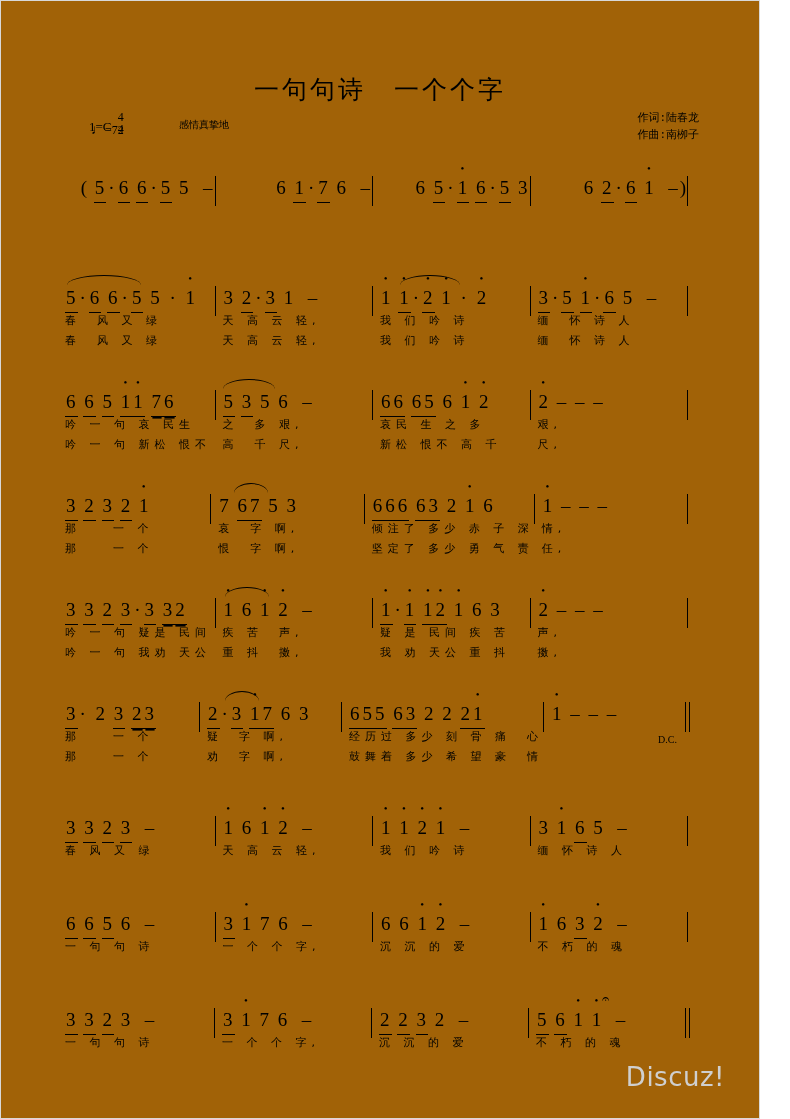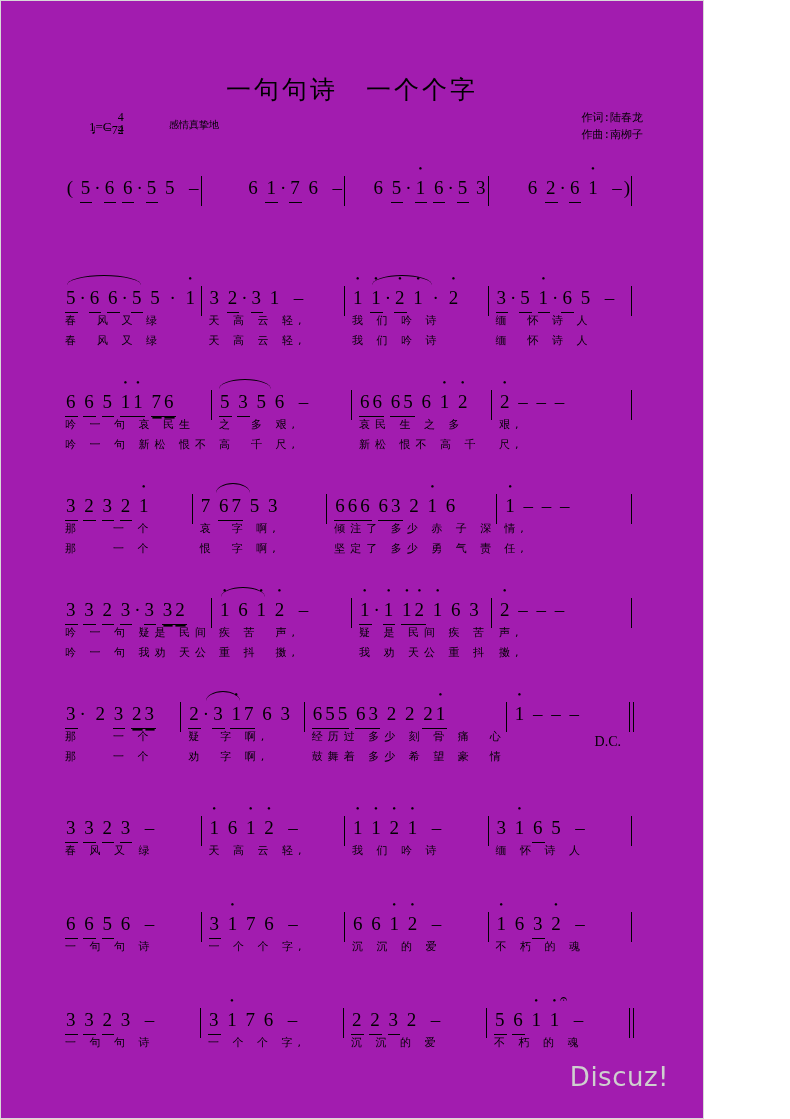--- a/index.html
+++ b/index.html
@@ -10,25 +10,25 @@
   body {
     width: 790px;
     height: 1119px;
     font-family: "Liberation Serif", serif;
     color: #000000;
     position: relative;
     overflow: hidden;
   }
   .page {
     position: relative;
-    width: 704px;
+    width: 760px;
     height: 1119px;
     box-sizing: border-box;
     border: 1px solid #d8d8d8;
-    background: #a21caf;
+    background: #a16207;
   }
   
   .title {
     text-align: center;
     font-size: 25px;
     letter-spacing: 3px;
     margin-top: 72px;
     font-family: "DejaVu Sans", sans-serif;
     font-weight: 500;
   }
@@ -57,21 +57,21 @@
   .tempo {
     position: absolute;
     left: 90px;
     top: 12px;
     font-size: 12px;
     font-family: "Liberation Serif", serif;
   }
   .tempo .note { font-size: 14px; }
   .expr {
     position: absolute;
-    left: 168px;
+    left: 178px;
     top: 8px;
     font-size: 10px;
     font-family: "DejaVu Sans", sans-serif;
   }
   .credits {
     position: absolute;
     right: 60px;
     top: 0px;
     font-size: 11px;
     line-height: 17px;
@@ -141,21 +141,21 @@
     border-left: none;
     border-right: none;
     border-radius: 50%/100% 100% 0 0;
     height: 9px;
   }
   .sys-wrap { margin-top: 16px; }
   .dc {
     position: absolute;
     right: 8px;
     top: 34px;
-    font-size: 14px;
+    font-size: 10px;
     font-family: "Liberation Serif", serif;
   }
   .fermata {
     position: absolute;
     font-size: 13px;
     line-height: 1;
   }
   .watermark {
     position: absolute;
     right: 34px;

